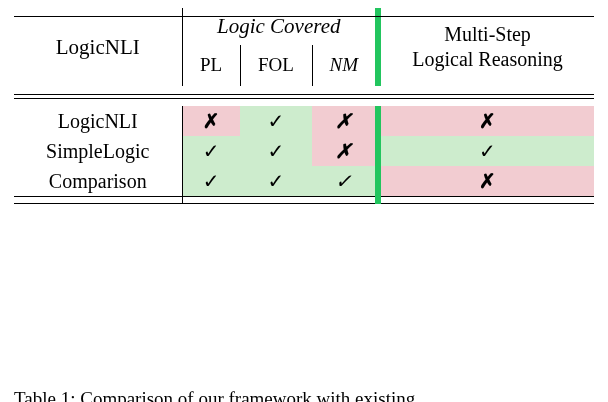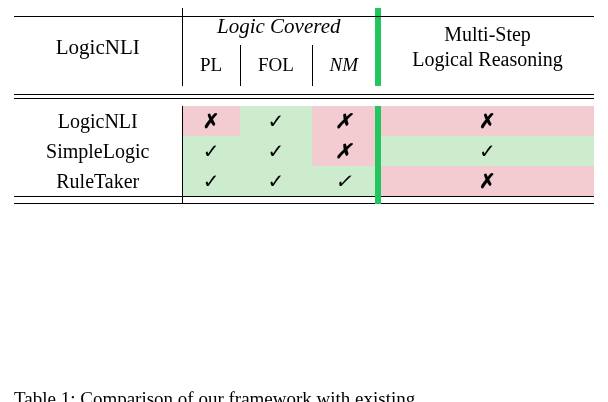--- a/index.html
+++ b/index.html
@@ -155,21 +155,21 @@
           <td class="cell-no"><span class="mark cross">✗</span></td>
         </tr>
         <tr class="body-row">
           <td class="name-cell">SimpleLogic</td>
           <td class="cell-yes vl-left"><span class="mark tick">✓</span></td>
           <td class="cell-yes"><span class="mark tick">✓</span></td>
           <td class="cell-no vr-right"><span class="mark cross">✗</span></td>
           <td class="cell-yes"><span class="mark tick">✓</span></td>
         </tr>
         <tr class="body-row">
-          <td class="name-cell">RuleTaker</td>
+          <td class="name-cell">Comparison</td>
           <td class="cell-yes vl-left"><span class="mark tick">✓</span></td>
           <td class="cell-yes"><span class="mark tick">✓</span></td>
           <td class="cell-yes vr-right"><span class="mark tick">✓</span></td>
           <td class="cell-no"><span class="mark cross">✗</span></td>
         </tr>
         <tr>
           <td style="height: 6px; border-top: 1px solid rgb(0, 0, 0);"></td>
           <td class="vl-left" style="height: 6px; border-top: 1px solid rgb(0, 0, 0);"></td>
           <td style="height: 6px; border-top: 1px solid rgb(0, 0, 0);"></td>
           <td class="vr-right" style="height: 6px; border-top: 1px solid rgb(0, 0, 0);"></td>

